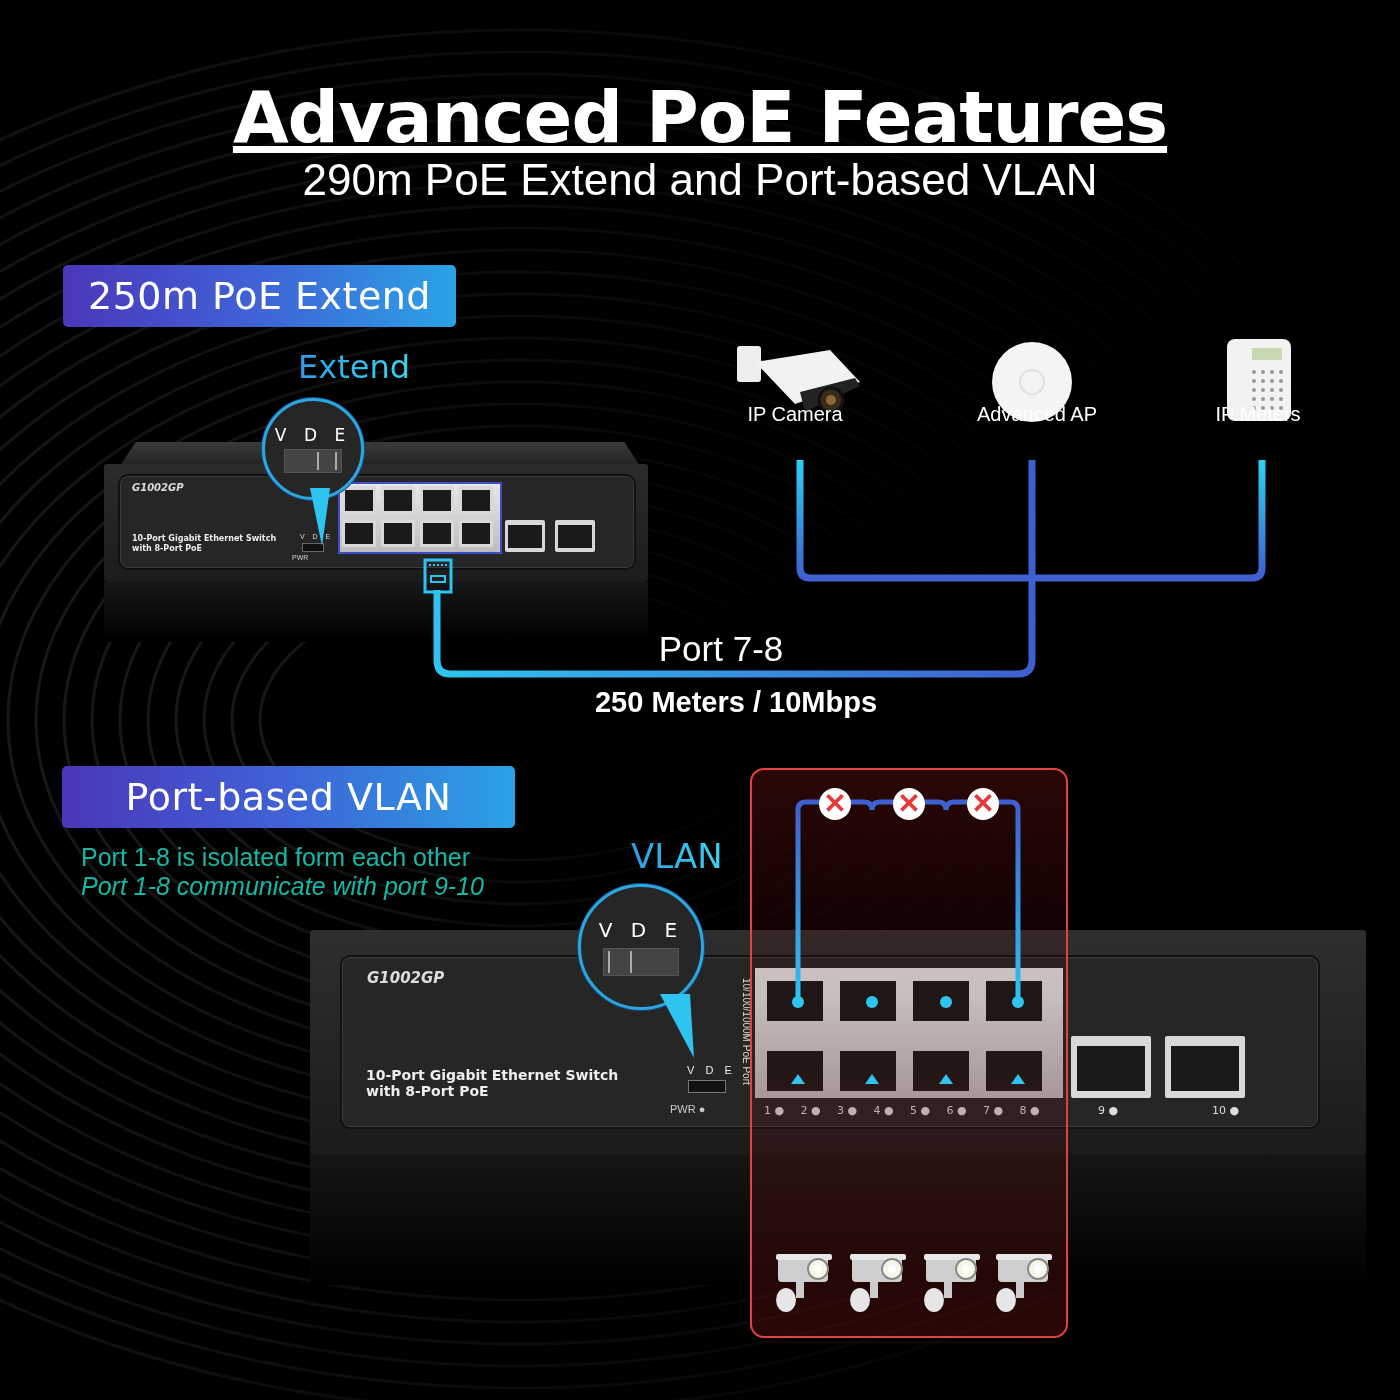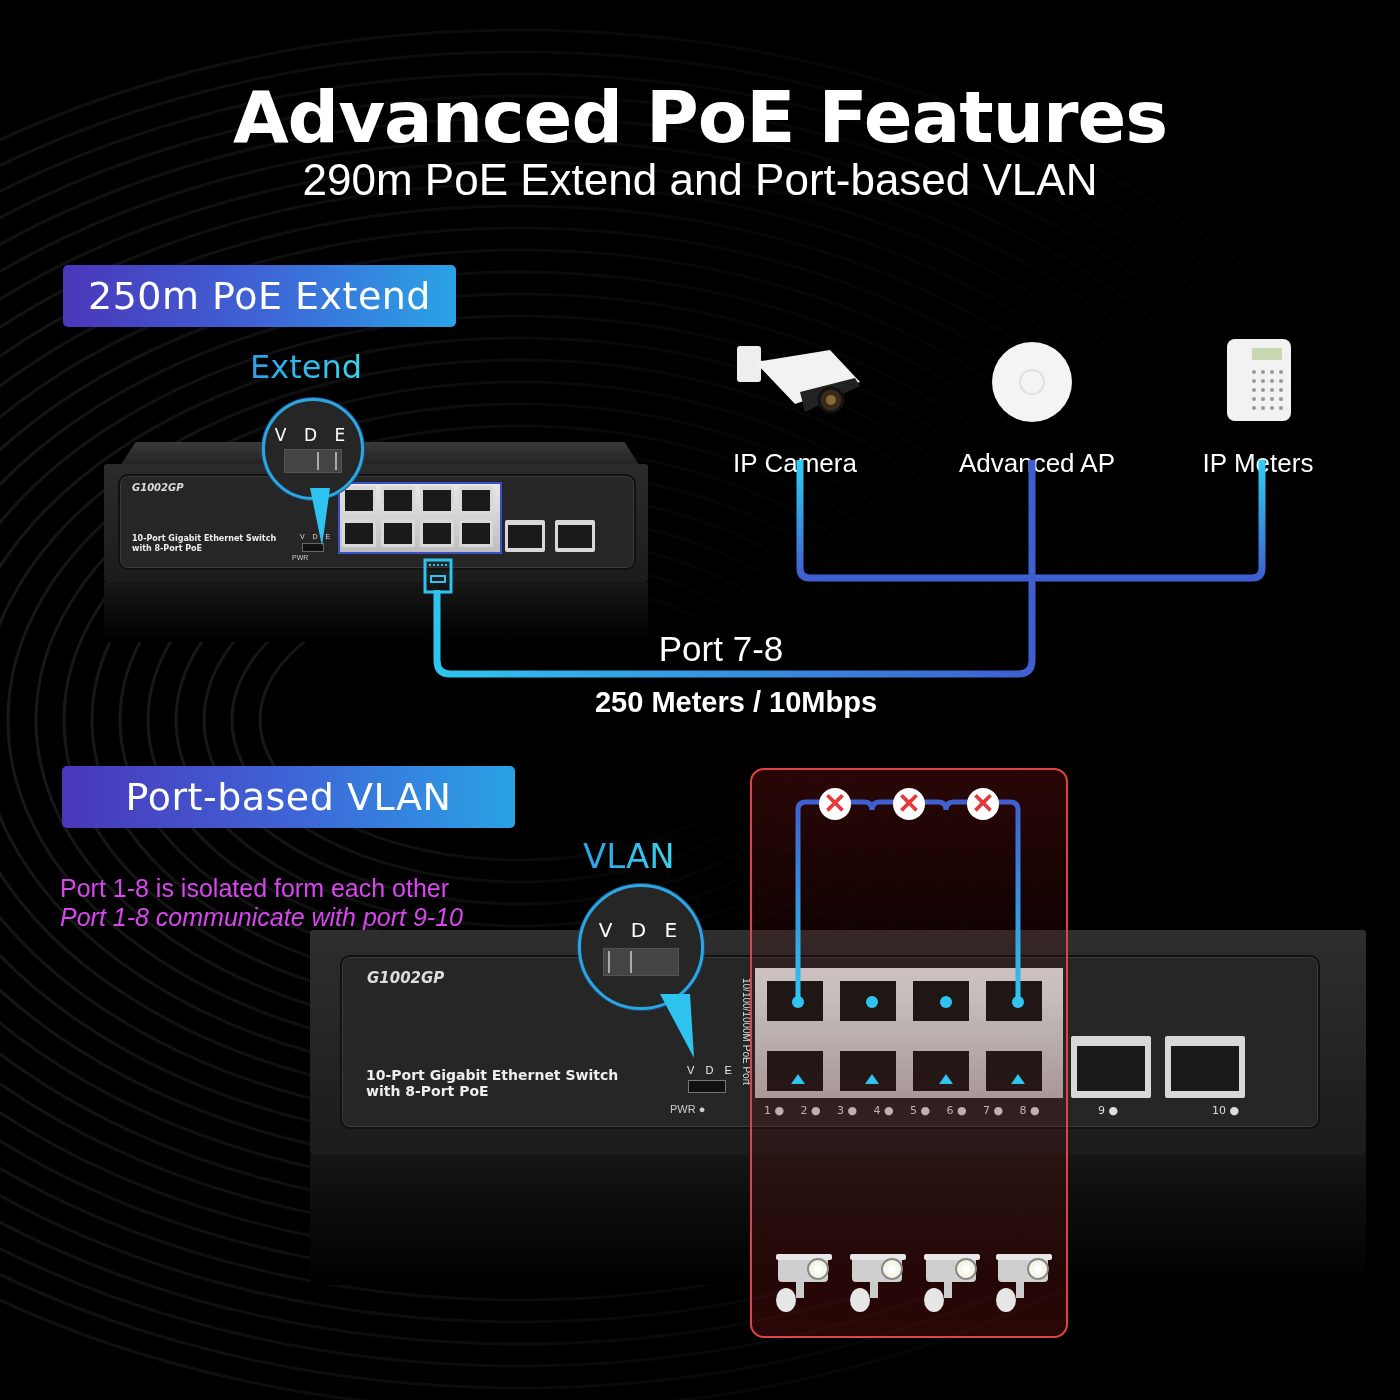--- a/index.html
+++ b/index.html
@@ -2,37 +2,37 @@
 <html><head>
 <meta charset="utf-8">
 <style>
   html, body { margin:0; padding:0; background:#000; }
   body { width:1400px; height:1400px; position:relative; overflow:hidden;
          font-family:"Liberation Sans", sans-serif; color:#fff; }
   .bg-arcs { position:absolute; left:0; top:0; width:1400px; height:1400px; }
   .abs { position:absolute; }
 
   .title { left:0; width:1400px; top:72px; text-align:center; font-family:"DejaVu Sans", sans-serif;
-           font-weight:bold; font-size:72px; letter-spacing:-1px; line-height:90px; }
+           font-weight:bold; font-size:72px; letter-spacing:-1px; line-height:90px;text-decoration:underline; }
   .subtitle { left:0; width:1400px; top:154px; text-align:center; font-size:44px; line-height:52px; }
 
   .pill { position:absolute; border-radius:5px; background:linear-gradient(90deg,#4a37b9 0%,#3f63d6 50%,#2aa3e6 100%);
           display:flex; align-items:center; justify-content:center; font-family:"DejaVu Sans", sans-serif;
           font-size:38px; color:#fff; letter-spacing:0.5px; }
   .pill1 { left:63px; top:265px; width:393px; height:62px; }
   .pill2 { left:62px; top:766px; width:453px; height:62px; }
 
   .cyan-label { font-family:"DejaVu Sans", sans-serif; font-size:32px; color:#2fc4ef;
-                background:linear-gradient(90deg,#2a9fe6,#3ad5ef); -webkit-background-clip:text; color:transparent; }
+                background:linear-gradient(90deg,#2a9fe6,#3ad5ef); -webkit-background-clip:text; color:transparent;margin-left:48px; }
   .extend-label { left:250px; top:348px; }
   .vlan-label { left:583px; top:836px; font-size:34px; }
 
-  .desc { left:60px; font-size:25px; line-height:29px; color:#d946ef;margin-top:31px; }
-
-  .device-label { font-size:26px; top:448px; text-align:center; width:220px; }
+  .desc { left:81px; font-size:25px; line-height:29px; color:#14b8a6; }
+
+  .device-label { font-size:20px; top:403px; text-align:center; width:220px; }
 
   .switch { position:absolute; background:linear-gradient(180deg,#2b2b2b,#1c1c1c); border-radius:3px; }
   .switch-top { position:absolute; background:linear-gradient(180deg,#3a3a3a,#222); }
   .panel { position:absolute; border:2px solid #111; border-radius:10px; background:#262626;
            box-shadow:inset 0 0 0 1px #3b3b3b; }
   .model { font-family:"DejaVu Sans", sans-serif; font-style:italic; font-weight:bold; color:#ddd; }
   .sw-desc { font-family:"DejaVu Sans", sans-serif; font-weight:bold; color:#eee; }
 
   .port { position:absolute; background:#d8d8d8; border-radius:2px; }
   .port .hole { position:absolute; left:8%; right:8%; top:16%; bottom:12%; background:#1a1a1a; }

